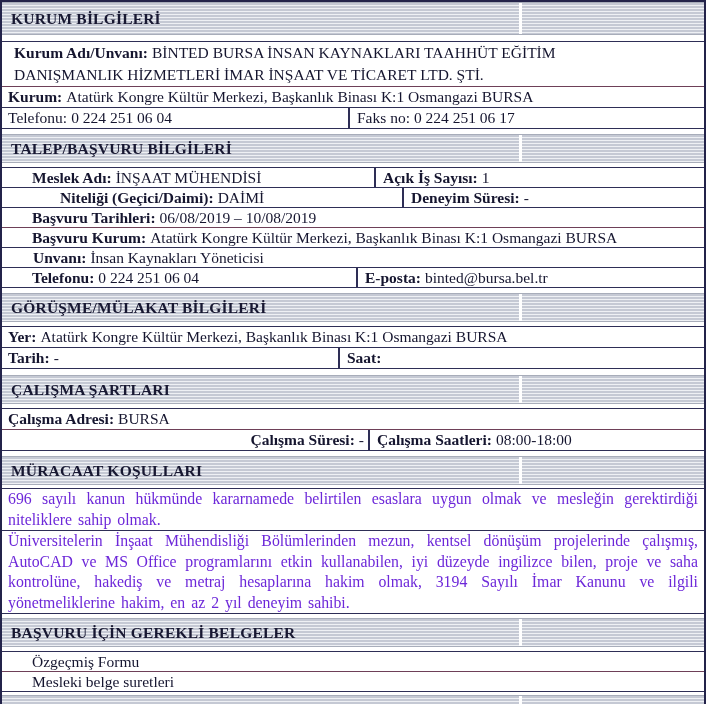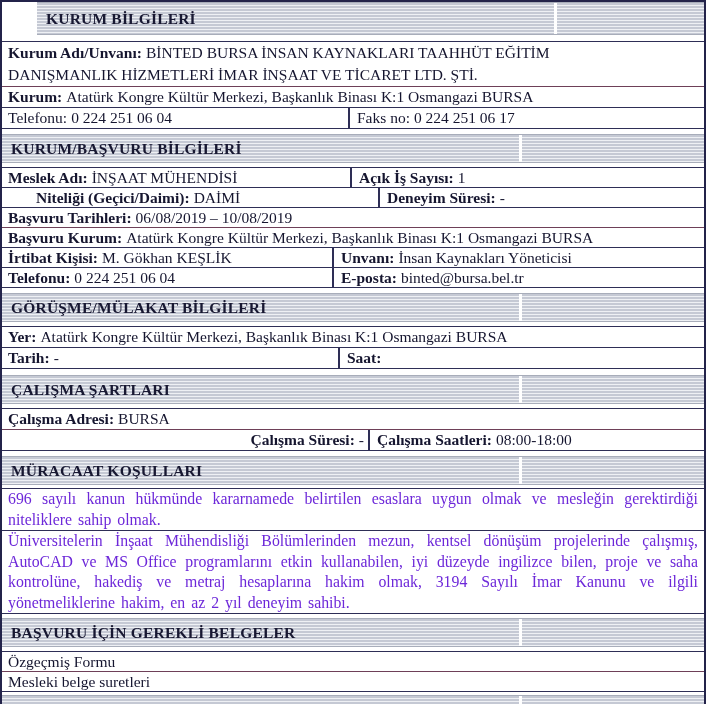--- a/index.html
+++ b/index.html
@@ -13,35 +13,35 @@
     border-left:2px solid #23234a;border-right:2px solid #23234a;border-top:2px solid #23234a;
     background:#ffffff;
   }
   
   .bar{
     position:relative;height:29px;box-sizing:border-box;
     background:repeating-linear-gradient(to bottom,#c5c9d4 0px,#c5c9d4 2px,#eef0f4 2px,#eef0f4 3px);
     border-top:1px solid #a8adba;border-bottom:1px solid #a8adba;
     display:flex;align-items:center;
   }
-  .bar.first{height:33px;margin-left:35px;}
+  .bar.first{height:33px;}
   .bar.partial{height:9px;border-bottom:none;}
   .bar-title{
     font-weight:bold;font-size:15.5px;letter-spacing:.2px;color:#181832;
     padding-left:9px;white-space:nowrap;
   }
   .bar-split{position:absolute;top:0;bottom:0;left:517px;width:3px;background:#ffffff;}
   .gap6{height:6px;} .gap5{height:5px;} .gap4{height:4px;} .gap3{height:3px;}
   .rows{border-top:1px solid #2e2e56;}
   .row{
     display:flex;height:21px;box-sizing:border-box;
     border-bottom:1px solid #2e2e56;overflow:hidden;
   }
-  .row.h20{height:20px;}
-  .row.tall{height:45px;}
+  .row.h20{height:20px;padding-left:24px;}
+  .row.tall{height:45px;padding-left:6px;}
   .row.auto1{height:42px;} .row.auto2{height:83px;}
   .row.bd-red{border-bottom-color:#6e4058;}
   .cell{
     box-sizing:border-box;padding:0 4px 0 6px;font-size:15.5px;line-height:20px;
     white-space:nowrap;overflow:hidden;flex:1;
   }
   .row.h20 .cell{line-height:19px;}
   .cell.c1{flex:none;border-right:2px solid #2e2e56;}
   .cell.c2{padding-left:7px;}
   .cell.wrap{white-space:normal;line-height:22px;padding-top:0;}
@@ -81,21 +81,21 @@
           <span class="lbl plain">Telefonu:</span><span class="val">0 224 251 06 04</span>
         </div>
         <div class="cell c2">
           <span class="lbl plain">Faks no:</span><span class="val">0 224 251 06 17</span>
         </div>
       </div>
     </div>
 
     <div class="gap5"></div>
     <div class="bar">
-      <span class="bar-title">KURUM/BAŞVURU BİLGİLERİ</span>
+      <span class="bar-title">TALEP/BAŞVURU BİLGİLERİ</span>
       <span class="bar-split"></span>
     </div>
     <div class="gap4"></div>
     <div class="rows">
       <div class="row h20">
         <div class="cell c1" style="width:350px;">
           <span class="lbl">Meslek Adı:</span><span class="val">İNŞAAT MÜHENDİSİ</span>
         </div>
         <div class="cell c2">
           <span class="lbl">Açık İş Sayısı:</span><span class="val">1</span>
@@ -113,23 +113,20 @@
         <div class="cell">
           <span class="lbl">Başvuru Tarihleri:</span><span class="val">06/08/2019 – 10/08/2019</span>
         </div>
       </div>
       <div class="row h20">
         <div class="cell">
           <span class="lbl">Başvuru Kurum:</span><span class="val">Atatürk Kongre Kültür Merkezi, Başkanlık Binası K:1 Osmangazi BURSA</span>
         </div>
       </div>
       <div class="row h20">
-        <div class="cell c1" style="width:332px;">
-          <span class="lbl">İrtibat Kişisi:</span><span class="val">M. Gökhan KEŞLİK</span>
-        </div>
         <div class="cell c2">
           <span class="lbl">Unvanı:</span><span class="val">İnsan Kaynakları Yöneticisi</span>
         </div>
       </div>
       <div class="row h20">
         <div class="cell c1" style="width:332px;">
           <span class="lbl">Telefonu:</span><span class="val">0 224 251 06 04</span>
         </div>
         <div class="cell c2">
           <span class="lbl">E-posta:</span><span class="val">binted@bursa.bel.tr</span>

